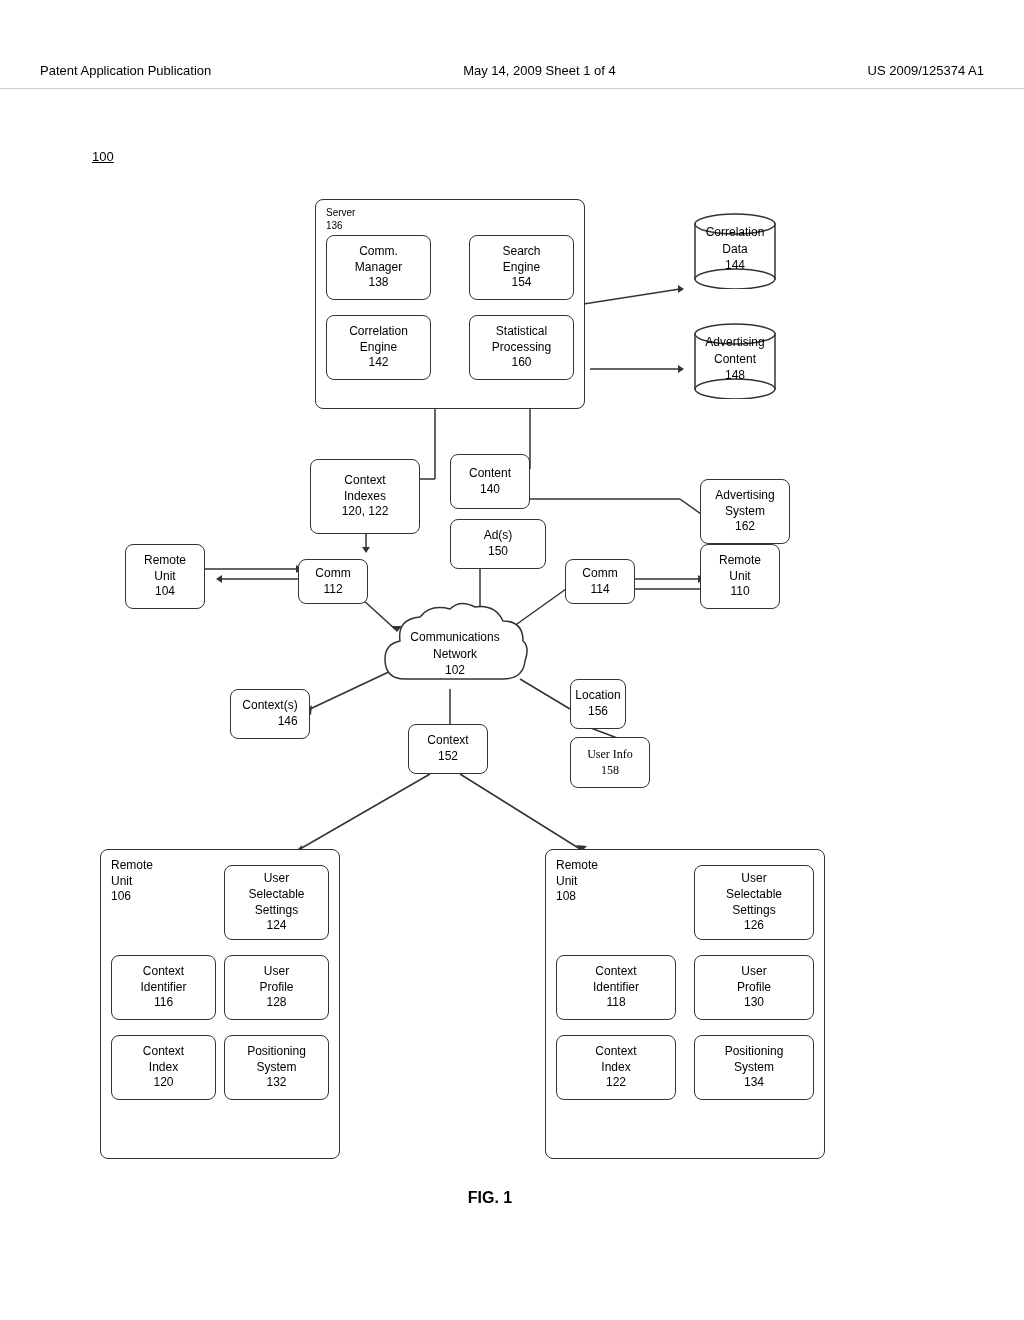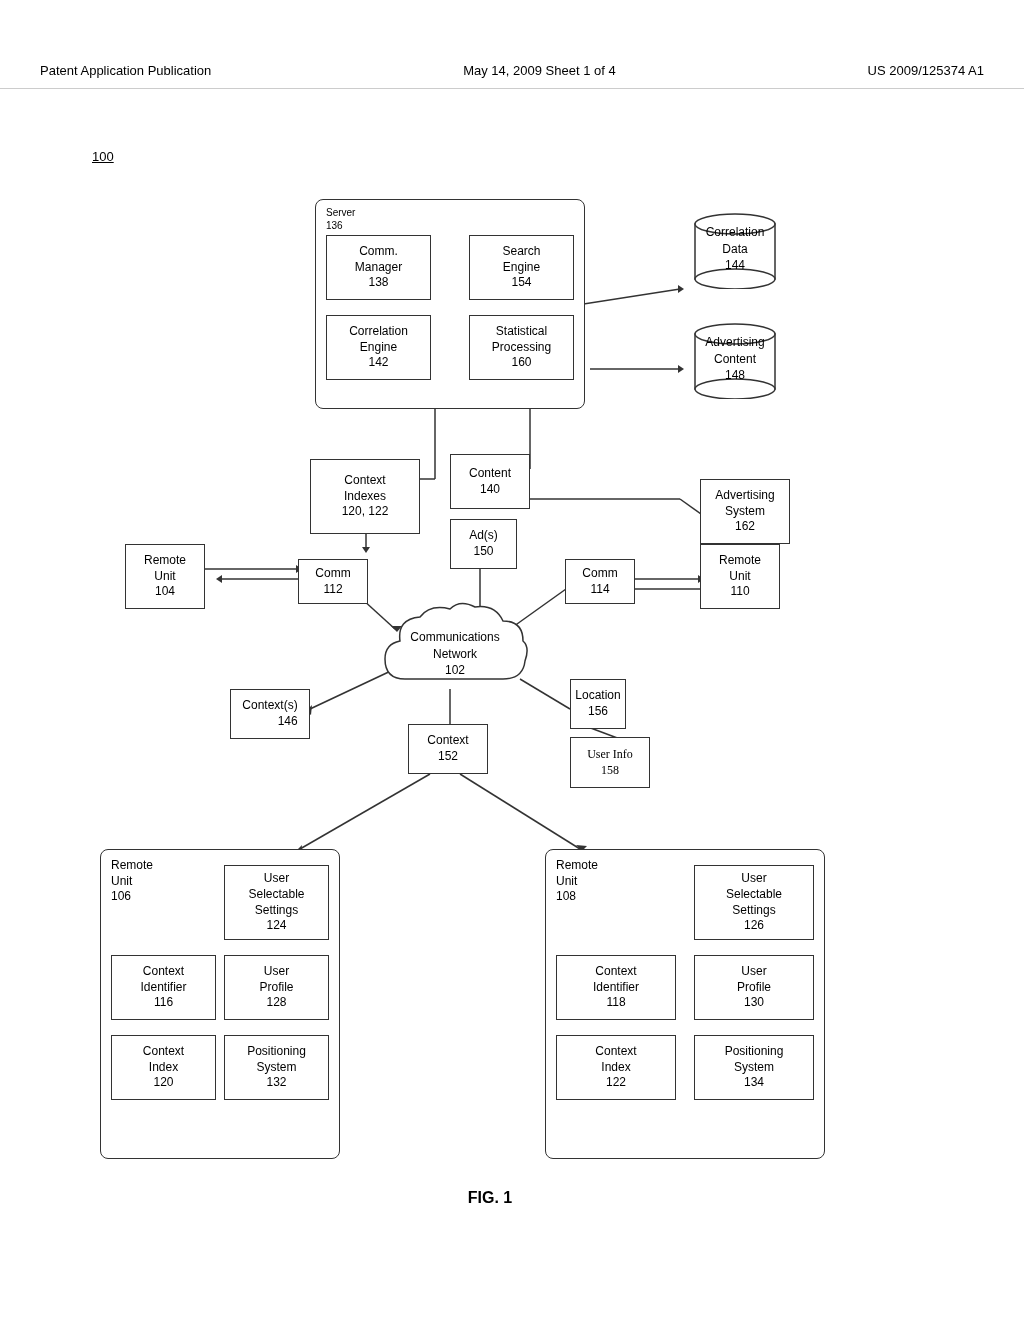--- a/index.html
+++ b/index.html
@@ -24,21 +24,21 @@
 
     .diagram-area {
       position: relative;
       width: 1024px;
       height: 1230px;
     }
 
     .box {
       position: absolute;
       border: 1.5px solid #333;
-      border-radius: 0;
+      border-radius: 8px;
       background: #fff;
       text-align: center;
       display: flex;
       flex-direction: column;
       align-items: center;
       justify-content: center;
       line-height: 1.3;
       font-size: 12px;
     }
 
@@ -229,21 +229,21 @@
   </div>
 
   <div class="box" style="left:310px; top:370px; width:110px; height:75px;">
     <span>Context<br>Indexes<br>120, 122</span>
   </div>
 
   <div class="box" style="left:450px; top:365px; width:80px; height:55px;">
     <span>Content<br>140</span>
   </div>
 
-  <div class="box" style="left:450px; top:430px; width:67px; height:50px;">
+  <div class="box" style="left:450px; top:430px; width:96px; height:50px;">
     <span>Ad(s)<br>150</span>
   </div>
 
   <div class="box" style="left:700px; top:390px; width:90px; height:65px;">
     <span>Advertising<br>System<br>162</span>
   </div>
 
   <div class="box" style="left:298px; top:470px; width:70px; height:45px;">
     <span>Comm<br>112</span>
   </div>

